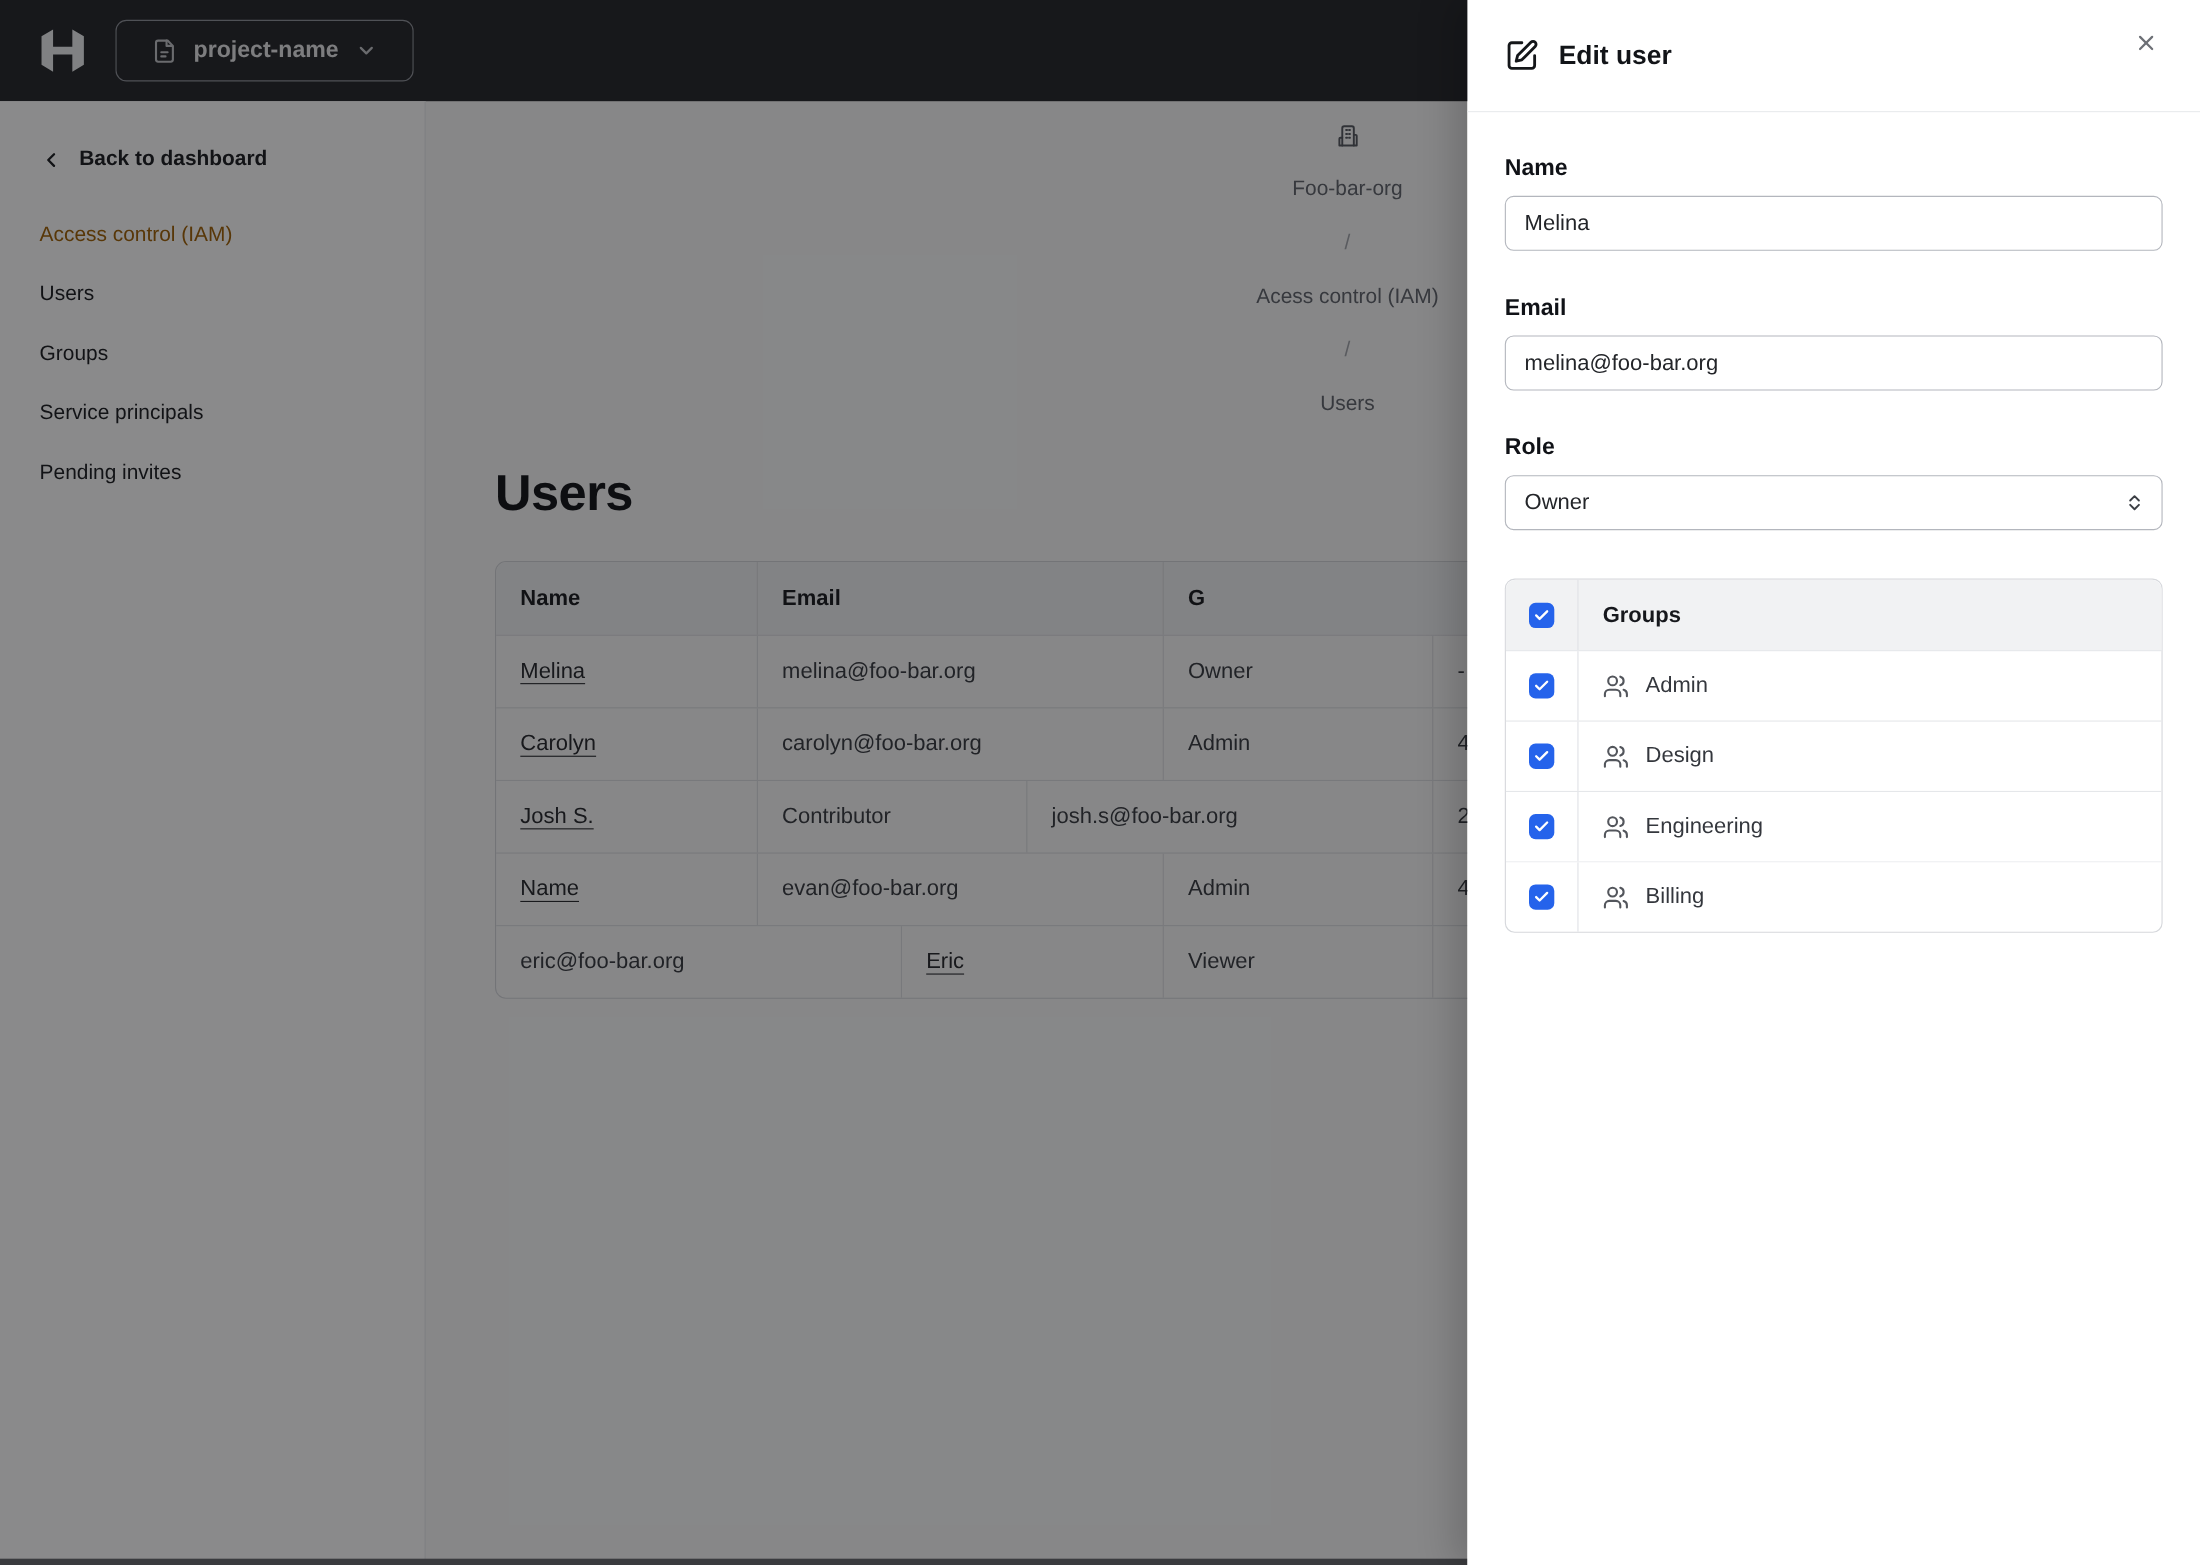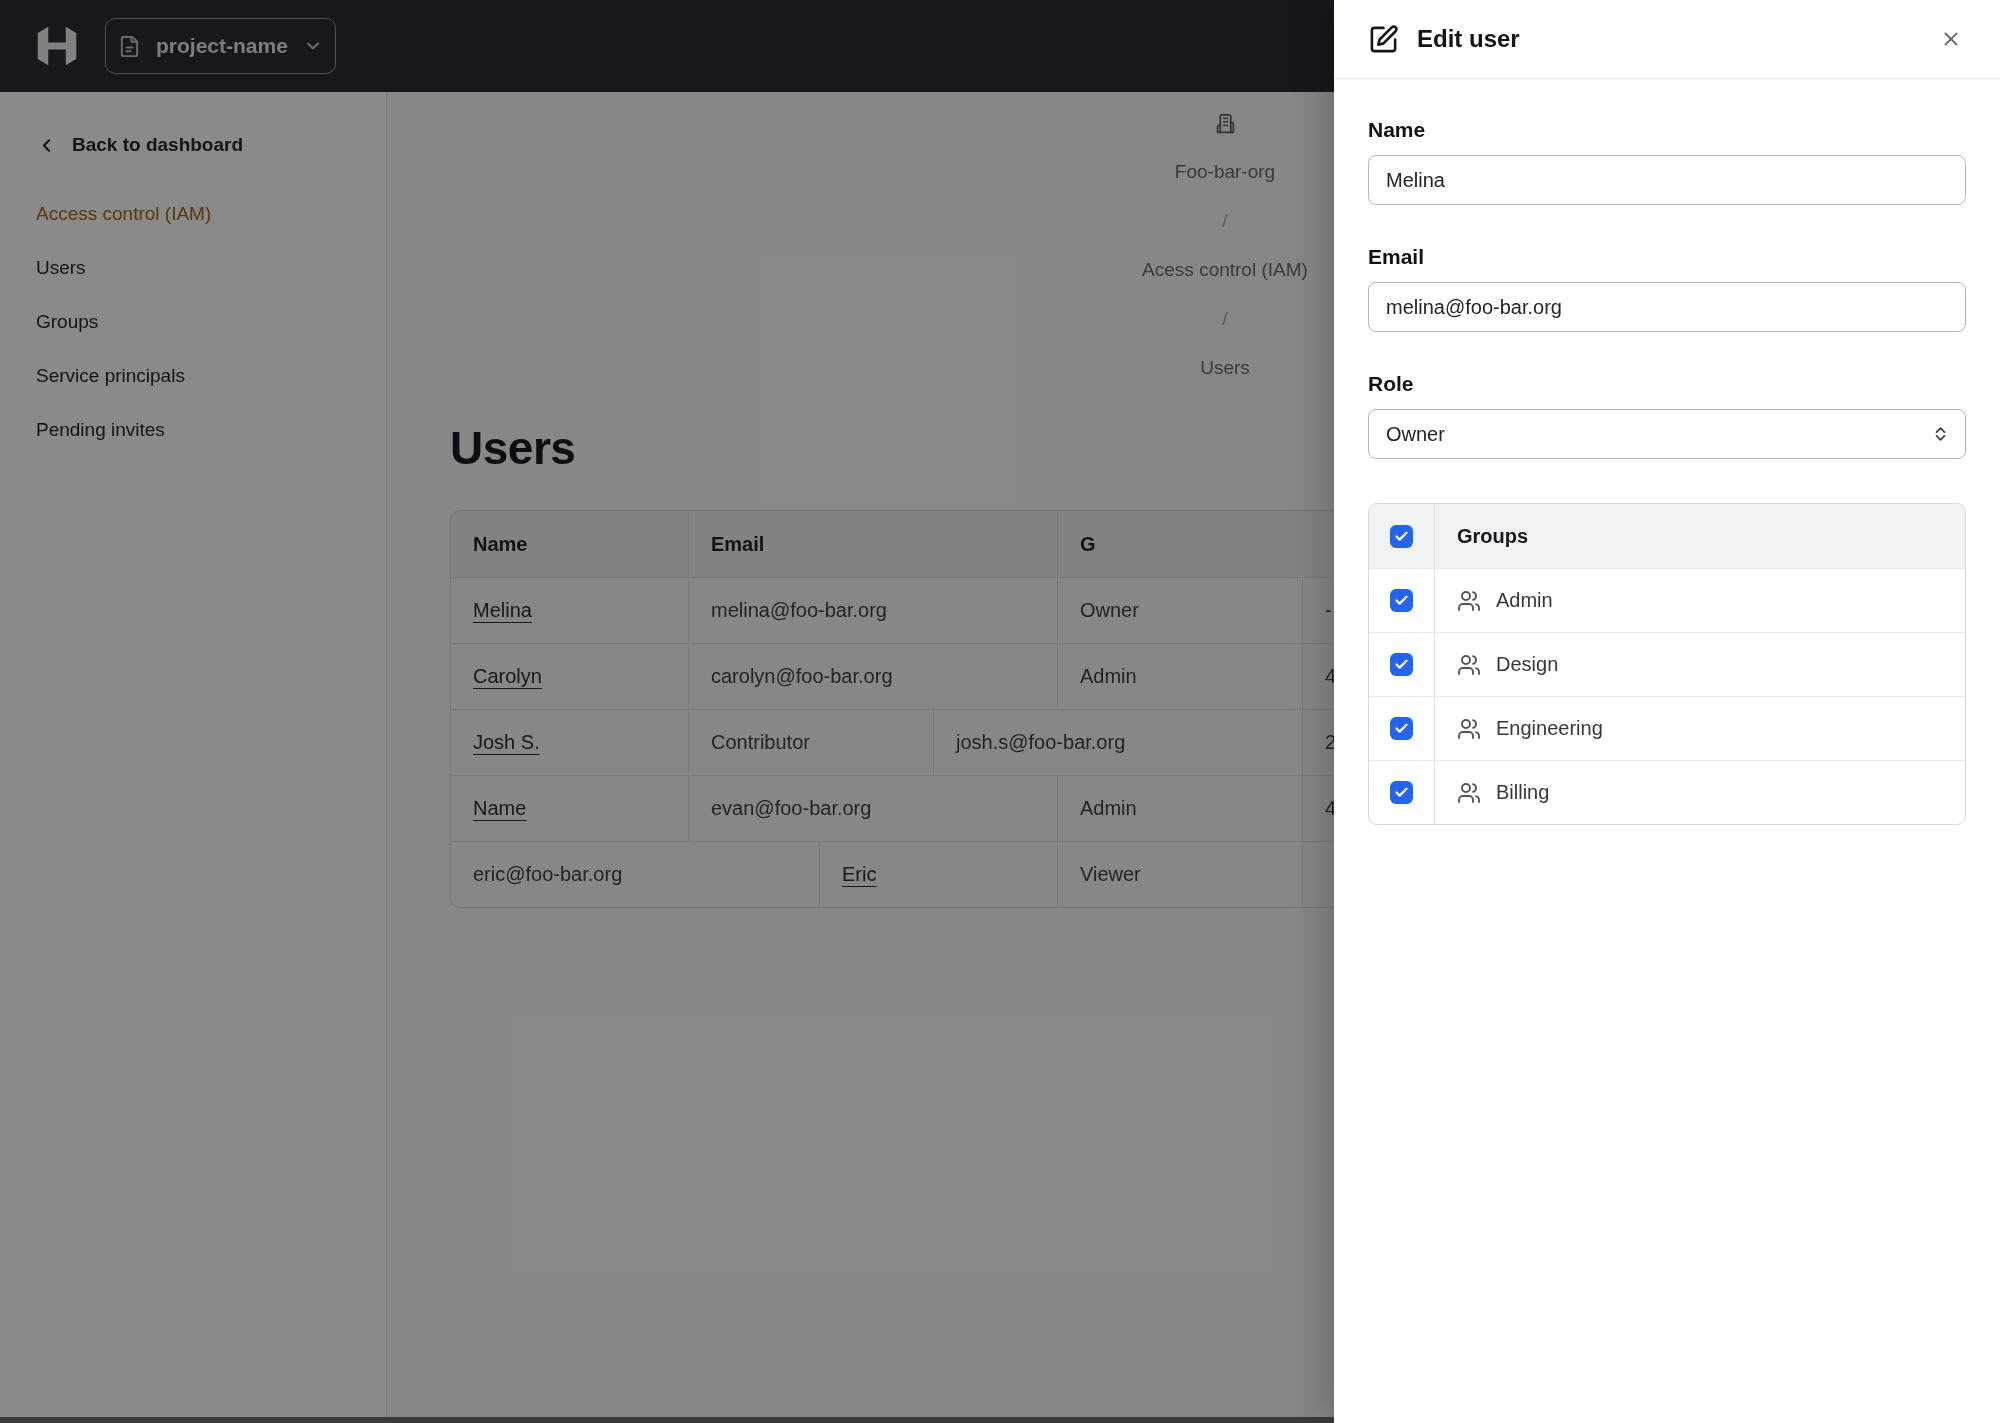--- a/index.html
+++ b/index.html
@@ -3,21 +3,21 @@
 <meta charset="utf-8">
 <style>
   * { margin:0; padding:0; box-sizing:border-box; }
   body { background:#1c1d20; font-family:"Liberation Sans", sans-serif; }
   #screen { position:relative; width:2000px; height:1423px; background:#fafafa; overflow:hidden; }
 
   
   .topnav { position:absolute; left:0; top:0; width:100%; height:92px; background:#25272b;
             display:flex; align-items:center; padding-left:36px; z-index:1; }
   .logo { width:42px; height:42px; margin-right:27px; flex:none; }
-  .proj-btn { display:flex; align-items:center; gap:15px; height:56px; padding:0 12px;
+  .proj-btn { display:flex; align-items:center; gap:15px; height:56px; padding:0 32px;
               border:1.5px solid #90939a; border-radius:10px; color:#e6e7e9;
               font-size:21px; font-weight:600; background:transparent; cursor:pointer; }
   .proj-btn svg { display:block; }
 
   
   .frame { position:absolute; top:92px; left:0; right:0; bottom:0; display:flex; z-index:1; }
   .sidebar { width:387px; flex:none; background:#ffffff; border-right:1px solid #e7e9eb;
              padding:42px 36px 0; }
   .back { display:flex; align-items:center; gap:15px; font-size:19px; font-weight:600;
           color:#1b1d21; margin-bottom:47px; cursor:pointer; }
@@ -44,21 +44,21 @@
 
   
   .scrim { position:absolute; left:0; top:0; width:1334px; height:1423px;
            background:rgba(8,9,11,0.475); z-index:40; }
   .bottomstrip { position:absolute; left:0; bottom:0; width:1334px; height:6px;
                  background:#3a3b3e; z-index:41; }
 
   
   .drawer { position:absolute; left:1334px; top:0; width:666px; height:1423px; background:#ffffff;
             z-index:50; box-shadow:-12px 0 32px rgba(0,0,0,0.18); }
-  .drawer-head { height:79px; border-bottom:1px solid #e8eaed; display:flex; align-items:center;
+  .drawer-head { height:102px; border-bottom:1px solid #e8eaed; display:flex; align-items:center;
                  padding:0 34px; position:relative; }
   .drawer-head .head-icon { margin-right:18px; color:#141619; }
   .drawer-title { font-size:24px; font-weight:700; color:#121418; }
   .close-btn { position:absolute; right:32px; top:22px; width:34px; height:34px; display:flex;
                align-items:center; justify-content:center; color:#6d7076; cursor:pointer;
                background:none; border:none; }
   .drawer-body { padding:39px 34px 0; }
   .fgroup + .fgroup { margin-top:40px; }
   .flabel { font-size:21px; font-weight:700; color:#101217; margin-bottom:13px; }
   .field { width:100%; height:50px; border:1px solid #b3b6bd; border-radius:8px; padding:0 17px;

